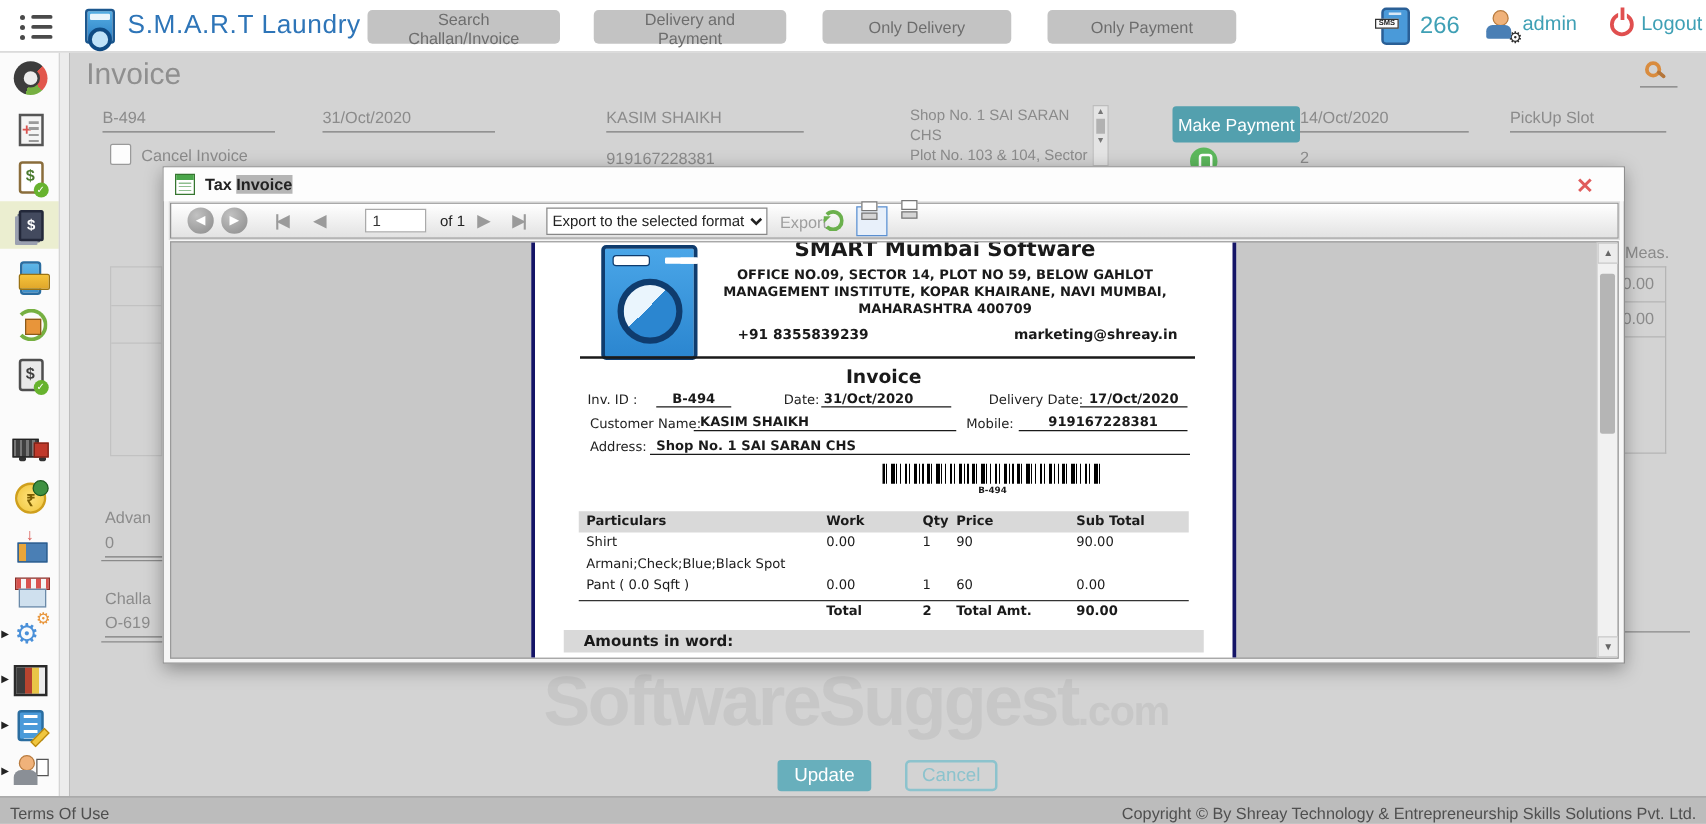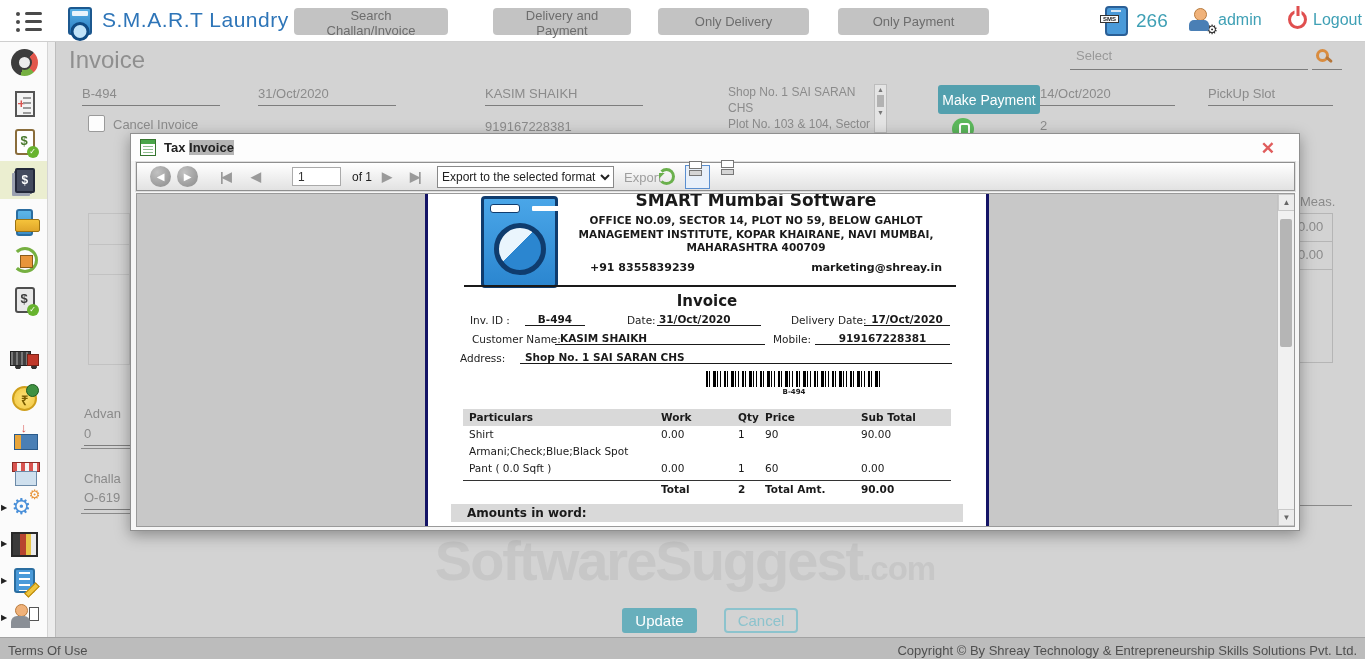--- a/index.html
+++ b/index.html
@@ -10,21 +10,21 @@
   
   .topbar { position:absolute; left:0; top:0; width:1365px; height:42px; background:#fff; border-bottom:1px solid #cfcfcf; z-index:30; }
   .hamburger { position:absolute; left:16px; top:12px; width:26px; height:19px; display:flex; flex-direction:column; justify-content:space-between; cursor:pointer; }
   .hamburger i { display:block; height:3px; background:#4a4a4a; border-radius:2px; margin-left:9px; position:relative; }
   .hamburger i::before { content:""; position:absolute; left:-9px; top:-0.5px; width:4px; height:4px; background:#4a4a4a; border-radius:50%; }
   .brand-logo { position:absolute; left:68px; top:7px; width:24px; height:28px; background:linear-gradient(#56aee4,#2b7fc4); border:2px solid #1c588f; border-radius:3px; }
   .brand-logo::before { content:""; position:absolute; left:2px; top:2px; right:2px; height:5px; background:#eaf4fc; border-radius:1px; }
   .brand-logo::after { content:""; position:absolute; left:50%; top:13px; transform:translateX(-50%); width:13px; height:13px; border:3px solid #0f4b84; border-radius:50%; background:#bfe2f8; }
   .brand-title { position:absolute; left:102px; top:8px; font-size:21px; color:#2e75b8; letter-spacing:0.5px; }
   .top-btn { position:absolute; top:8px; height:27px; background:#c3c3c3; border:none; border-radius:4px; color:#6d6d6d; font-size:13px; font-family:"Liberation Sans",sans-serif; padding:0 14px; text-align:center; cursor:pointer; }
-  .tb1{left:294px;width:154px;} .tb2{left:493px;width:138px;} .tb3{left:658px;width:151px;} .tb4{left:838px;width:151px;}
+  .tb1{left:294px;width:154px;} .tb2{left:475px;width:154px;} .tb3{left:658px;width:151px;} .tb4{left:838px;width:151px;}
   .sms-icon { position:absolute; left:1105px; top:6px; width:23px; height:30px; background:#4a9ad9; border:2px solid #2a5f96; border-radius:4px; }
   .sms-icon::before { content:"SMS"; position:absolute; left:-7px; top:7px; background:#fdfdfd; border:1px solid #333; font-size:6px; font-weight:bold; color:#222; padding:0 2px; letter-spacing:0; }
   .sms-icon::after { content:""; position:absolute; left:4px; top:2px; width:10px; height:2px; background:#d9e8f5; }
   .sms-count { position:absolute; left:1136px; top:10px; font-size:19px; color:#3fa0b5; }
   .admin-icon { position:absolute; left:1188px; top:8px; width:26px; height:26px; }
   .admin-icon::before { content:""; position:absolute; left:6px; top:0; width:11px; height:11px; background:#f0b27a; border:1px solid #b87b3e; border-radius:50%; }
   .admin-icon::after { content:""; position:absolute; left:1px; top:12px; width:20px; height:11px; background:#4a7fb5; border-radius:5px 5px 2px 2px; }
   .admin-gear { position:absolute; right:-4px; bottom:-3px; font-size:13px; color:#2e2e2e; }
   .admin-name { position:absolute; left:1218px; top:11px; font-size:16px; color:#3fa0b5; }
   .power-icon { position:absolute; left:1288px; top:10px; width:19px; height:19px; border:3px solid #e04f4f; border-radius:50%; }
@@ -238,21 +238,20 @@
     <div class="snav expandable" style="top:556px">
         <span class="ic ic-person">
           <span class="doc"></span>
         </span>
       </div>
   </div>
 
   <div class="main">
     <div class="page-title">Invoice</div>
 
-    <div class="select-box">Select</div>
     <div class="mag-wrap">
         <span class="mag"></span>
       </div>
 
     <div class="fld uline" style="left:25px; top:44px; width:138px;">B-494</div>
     <div class="fld uline" style="left:201px; top:44px; width:138px;">31/Oct/2020</div>
     <div class="fld uline" style="left:428px; top:44px; width:158px;">KASIM SHAIKH</div>
 
     <div class="checkbox"></div>
     <div class="fld" style="left:56px; top:75px;">Cancel Invoice</div>
@@ -335,21 +334,21 @@
         <span class="dl" style="left:199px; top:126px;">Date:</span>
         <span class="dv" style="left:229px; top:125px; width:104px; text-align:left; padding-left:2px;">31/Oct/2020</span>
         <span class="dl" style="left:363px; top:126px;">Delivery Date:</span>
         <span class="dv" style="left:436px; top:125px; width:86px; text-align:center;">17/Oct/2020</span>
 
         <span class="dl" style="left:44px; top:145px;">Customer Name:</span>
         <span class="dv" style="left:127px; top:144px; width:210px; padding-left:5px;">KASIM SHAIKH</span>
         <span class="dl" style="left:345px; top:145px;">Mobile:</span>
         <span class="dv" style="left:387px; top:144px; width:135px; text-align:center;">919167228381</span>
 
-        <span class="dl" style="left:32px; top:164px;text-align:right;">Address:</span>
+        <span class="dl" style="left:44px; top:164px;text-align:right;">Address:</span>
         <span class="dv" style="left:92px; top:163px; width:432px; padding-left:5px;">Shop No. 1 SAI SARAN CHS</span>
 
         <div class="inv-barcode"></div>
         <div class="inv-barcode-label">B-494</div>
 
         <div class="itable">
           <div class="ithead">
             <span class="c0">Particulars</span>
             <span class="c1">Work</span>
             <span class="c2">Qty</span>

